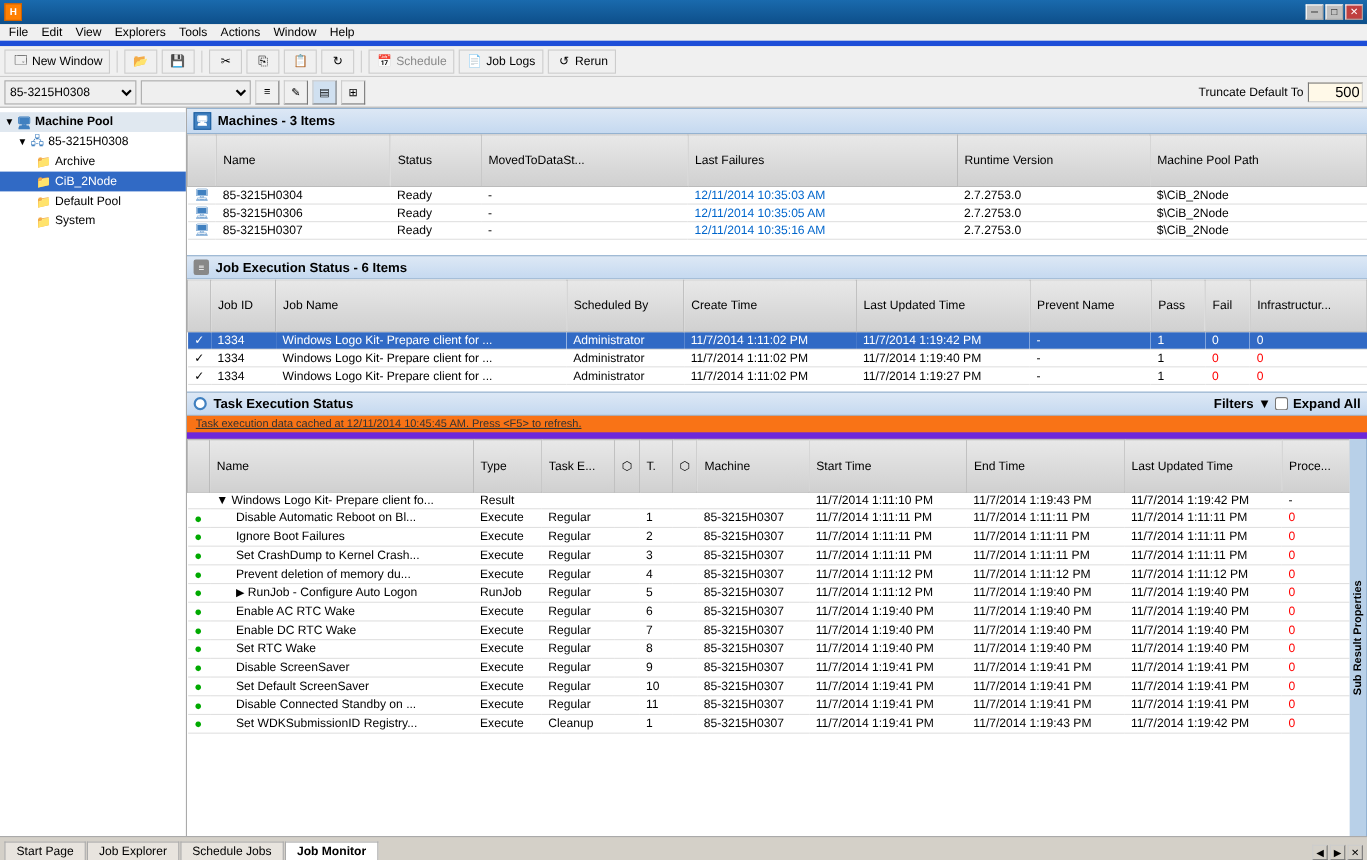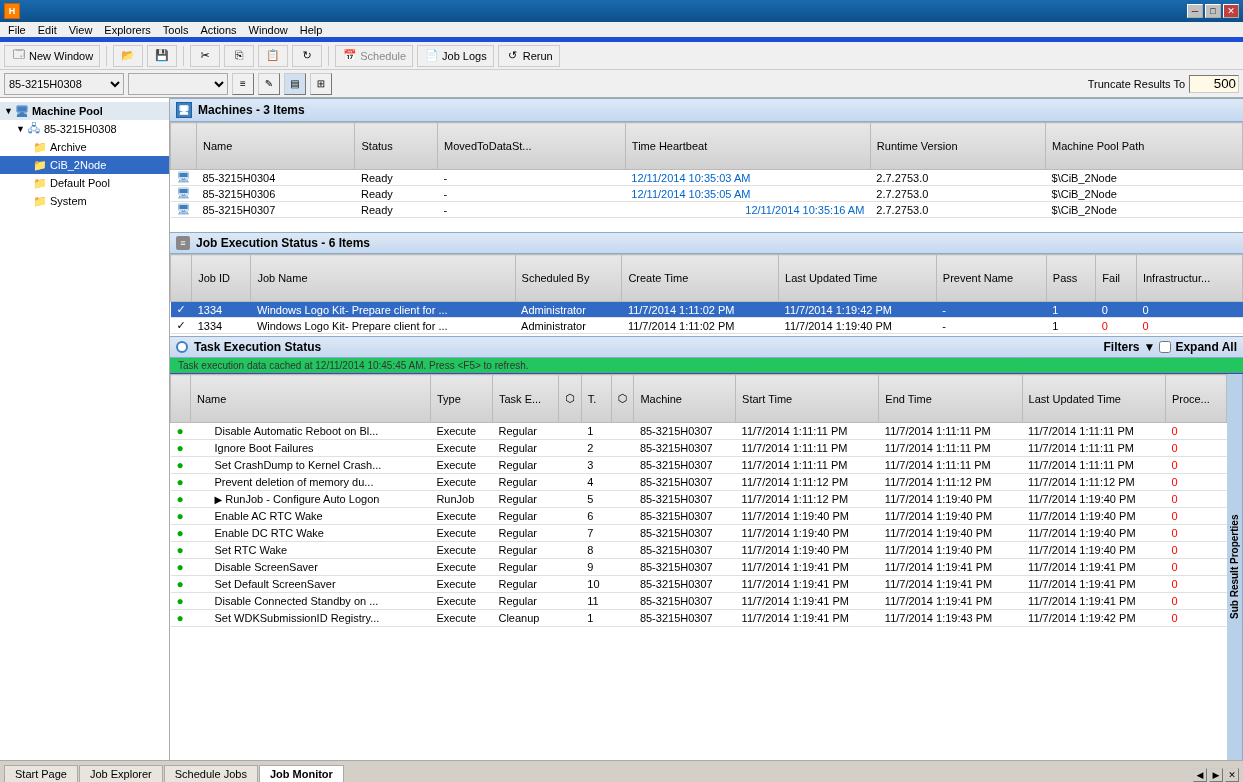--- a/index.html
+++ b/index.html
@@ -53,21 +53,21 @@
     .data-table th { background: linear-gradient(to bottom, #e8e8e8, #d0d0d0); border: 1px solid #bbb; padding: 17px 6px; text-align: left; font-weight: normal; white-space: nowrap; position: sticky; top: 0; }
     .data-table td { border-bottom: 1px solid #e0e0e0; padding: 1px 6px; white-space: nowrap; overflow: hidden; max-width: 200px; text-overflow: ellipsis; }
     .data-table tr.selected td { background: #316ac5; color: white; }
 
     
     .job-section { flex: 0 0 auto; }
     .machines-section { flex: 0 0 auto; }
 
     
     .task-section { flex: 1; display: flex; flex-direction: column; min-height: 0; }
-    .task-info-bar { padding: 2px 8px; background: #22c55e; font-size: 10px; color: #333; border-bottom: 1px solid #6d28d9; }
+    .task-info-bar { padding: 2px 8px; background: #f97316; font-size: 10px; color: #333; border-bottom: 6px solid #6d28d9; text-decoration: underline; }
     .task-table-container { flex: 1; overflow-y: auto; background: white; }
 
     
     .tab-bar { height: 22px; background: #d4d0c8; display: flex; align-items: flex-end; padding: 0 4px; border-top: 1px solid #aaa; }
     .tab { padding: 2px 10px; background: #e8e4de; border: 1px solid #aaa; border-bottom: none; cursor: pointer; font-size: 11px; margin-right: 1px; }
     .tab.active { background: #fff; font-weight: bold; }
     .tab-nav { margin-left: auto; display: flex; gap: 2px; align-items: center; }
     .tab-nav-btn { width: 14px; height: 14px; background: #d4d0c8; border: 1px outset #ccc; display: flex; align-items: center; justify-content: center; font-size: 9px; cursor: pointer; }
 
     
@@ -152,21 +152,21 @@
   <select class="machine-select">
     <option>85-3215H0308</option>
   </select>
   <select class="secondary-select">
     <option></option>
   </select>
   <div class="icon-btn">≡</div>
   <div class="icon-btn">✎</div>
   <div class="icon-btn" style="background:#d0e0f0;">▤</div>
   <div class="icon-btn">⊞</div>
-  <span class="truncate-label">Truncate Results To</span>
+  <span class="truncate-label">Truncate Default To</span>
   <input class="truncate-input" type="text" value="500" style="">
 </div>
 
 <div class="main-layout">
 
   <div class="sidebar">
     <div class="tree-item" style="font-weight:bold;background:#e0e8f0;">
       <span class="expand-icon">▼</span>
       <span class="tree-icon" style="color:#4080c0;">🖥</span>
       <span>Machine Pool</span>
@@ -202,21 +202,21 @@
         <span>Machines - 3 Items</span>
       </div>
       <div class="table-container" style="height:110px;">
         <table class="data-table">
           <thead>
             <tr>
               <th style="width:20px;"></th>
               <th>Name</th>
               <th>Status</th>
               <th>MovedToDataSt...</th>
-              <th>Time Heartbeat</th>
+              <th>Last Failures</th>
               <th>Runtime Version</th>
               <th>Machine Pool Path</th>
             </tr>
           </thead>
           <tbody>
             <tr>
               <td><span style="color:#4080c0;">🖥</span></td>
               <td>85-3215H0304</td>
               <td>Ready</td>
               <td>-</td>
@@ -231,35 +231,35 @@
               <td>-</td>
               <td style="color:#0066cc;">12/11/2014 10:35:05 AM</td>
               <td>2.7.2753.0</td>
               <td>$\CiB_2Node</td>
             </tr>
             <tr>
               <td><span style="color:#4080c0;">🖥</span></td>
               <td>85-3215H0307</td>
               <td>Ready</td>
               <td>-</td>
-              <td style="color:#0066cc;text-align:right;">12/11/2014 10:35:16 AM</td>
+              <td style="color:#0066cc;">12/11/2014 10:35:16 AM</td>
               <td>2.7.2753.0</td>
               <td>$\CiB_2Node</td>
             </tr>
           </tbody>
         </table>
       </div>
     </div>
 
     <div class="job-section">
       <div class="section-header">
         <div style="width:14px;height:14px;background:#888;border-radius:2px;display:flex;align-items:center;justify-content:center;color:white;font-size:9px;">≡</div>
         <span>Job Execution Status - 6 Items</span>
       </div>
-      <div class="table-container" style="height:82px;">
+      <div class="table-container" style="height:102px;">
         <table class="data-table">
           <thead>
             <tr>
               <th style="width:20px;"></th>
               <th>Job ID</th>
               <th>Job Name</th>
               <th>Scheduled By</th>
               <th>Create Time</th>
               <th>Last Updated Time</th>
               <th>Prevent Name</th>
@@ -340,20 +340,34 @@
                 <th style="width:20px;">⬡</th>
                 <th>Machine</th>
                 <th>Start Time</th>
                 <th>End Time</th>
                 <th>Last Updated Time</th>
                 <th>Proce...</th>
               </tr>
             </thead>
             <tbody>
               <tr>
+                <td></td>
+                <td><span style="margin-left:0px;">▼</span> Windows Logo Kit- Prepare client fo...</td>
+                <td>Result</td>
+                <td></td>
+                <td></td>
+                <td></td>
+                <td></td>
+                <td></td>
+                <td>11/7/2014 1:11:10 PM</td>
+                <td>11/7/2014 1:19:43 PM</td>
+                <td>11/7/2014 1:19:42 PM</td>
+                <td>-</td>
+              </tr>
+              <tr>
                 <td><span class="green-circle">●</span></td>
                 <td style="padding-left:24px;">Disable Automatic Reboot on Bl...</td>
                 <td>Execute</td>
                 <td>Regular</td>
                 <td></td>
                 <td>1</td>
                 <td></td>
                 <td>85-3215H0307</td>
                 <td>11/7/2014 1:11:11 PM</td>
                 <td>11/7/2014 1:11:11 PM</td>

